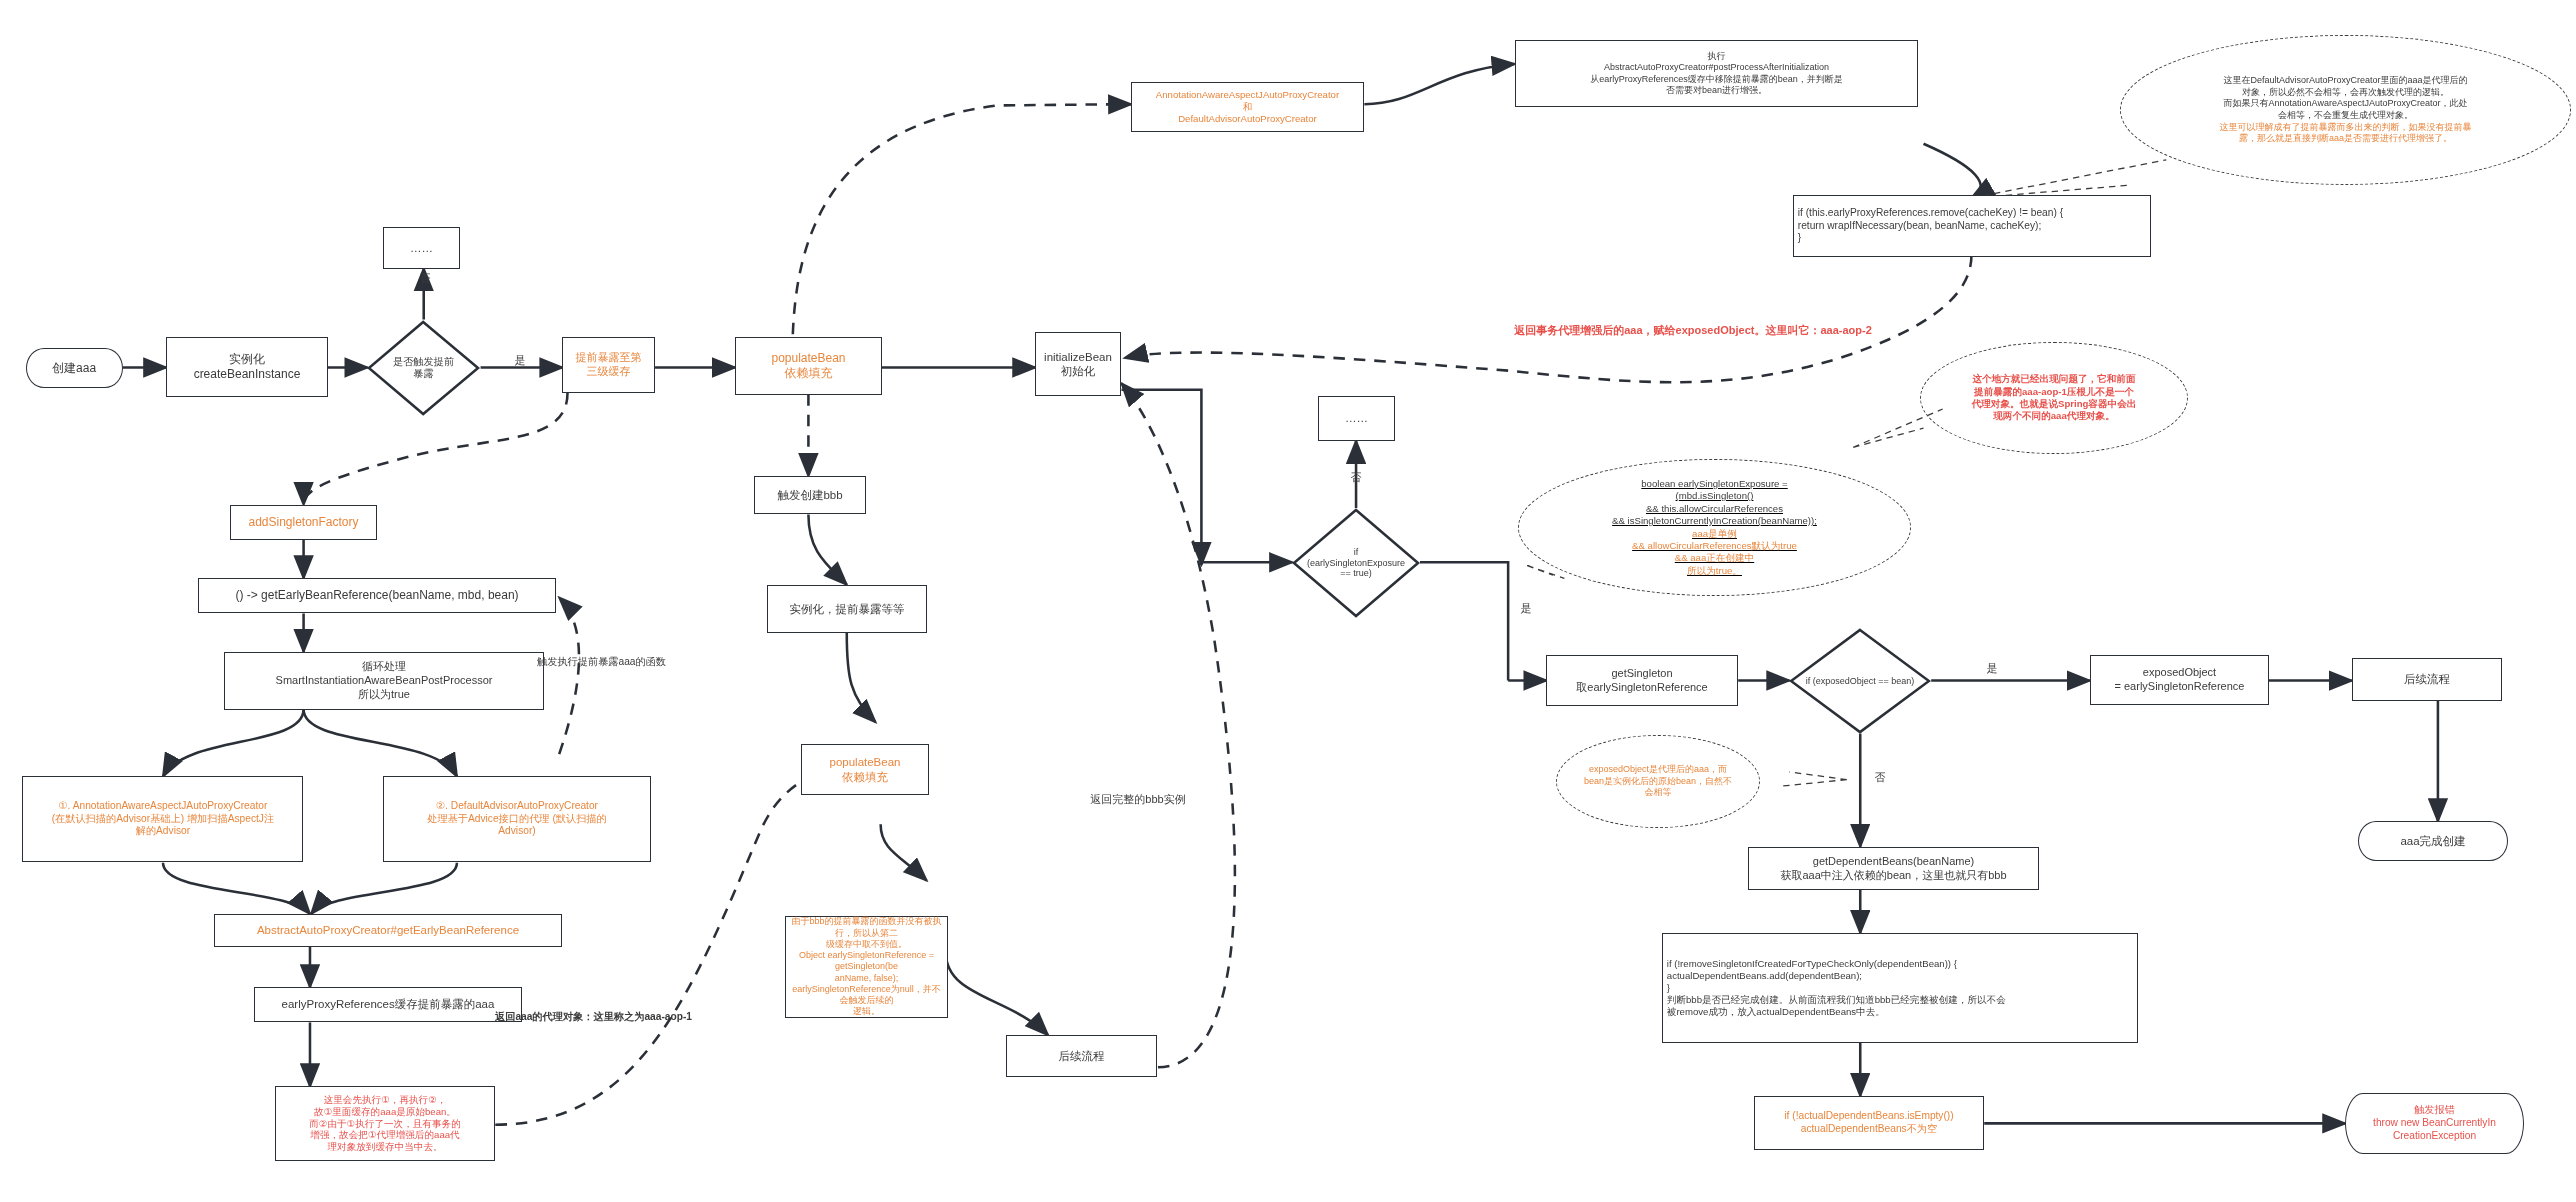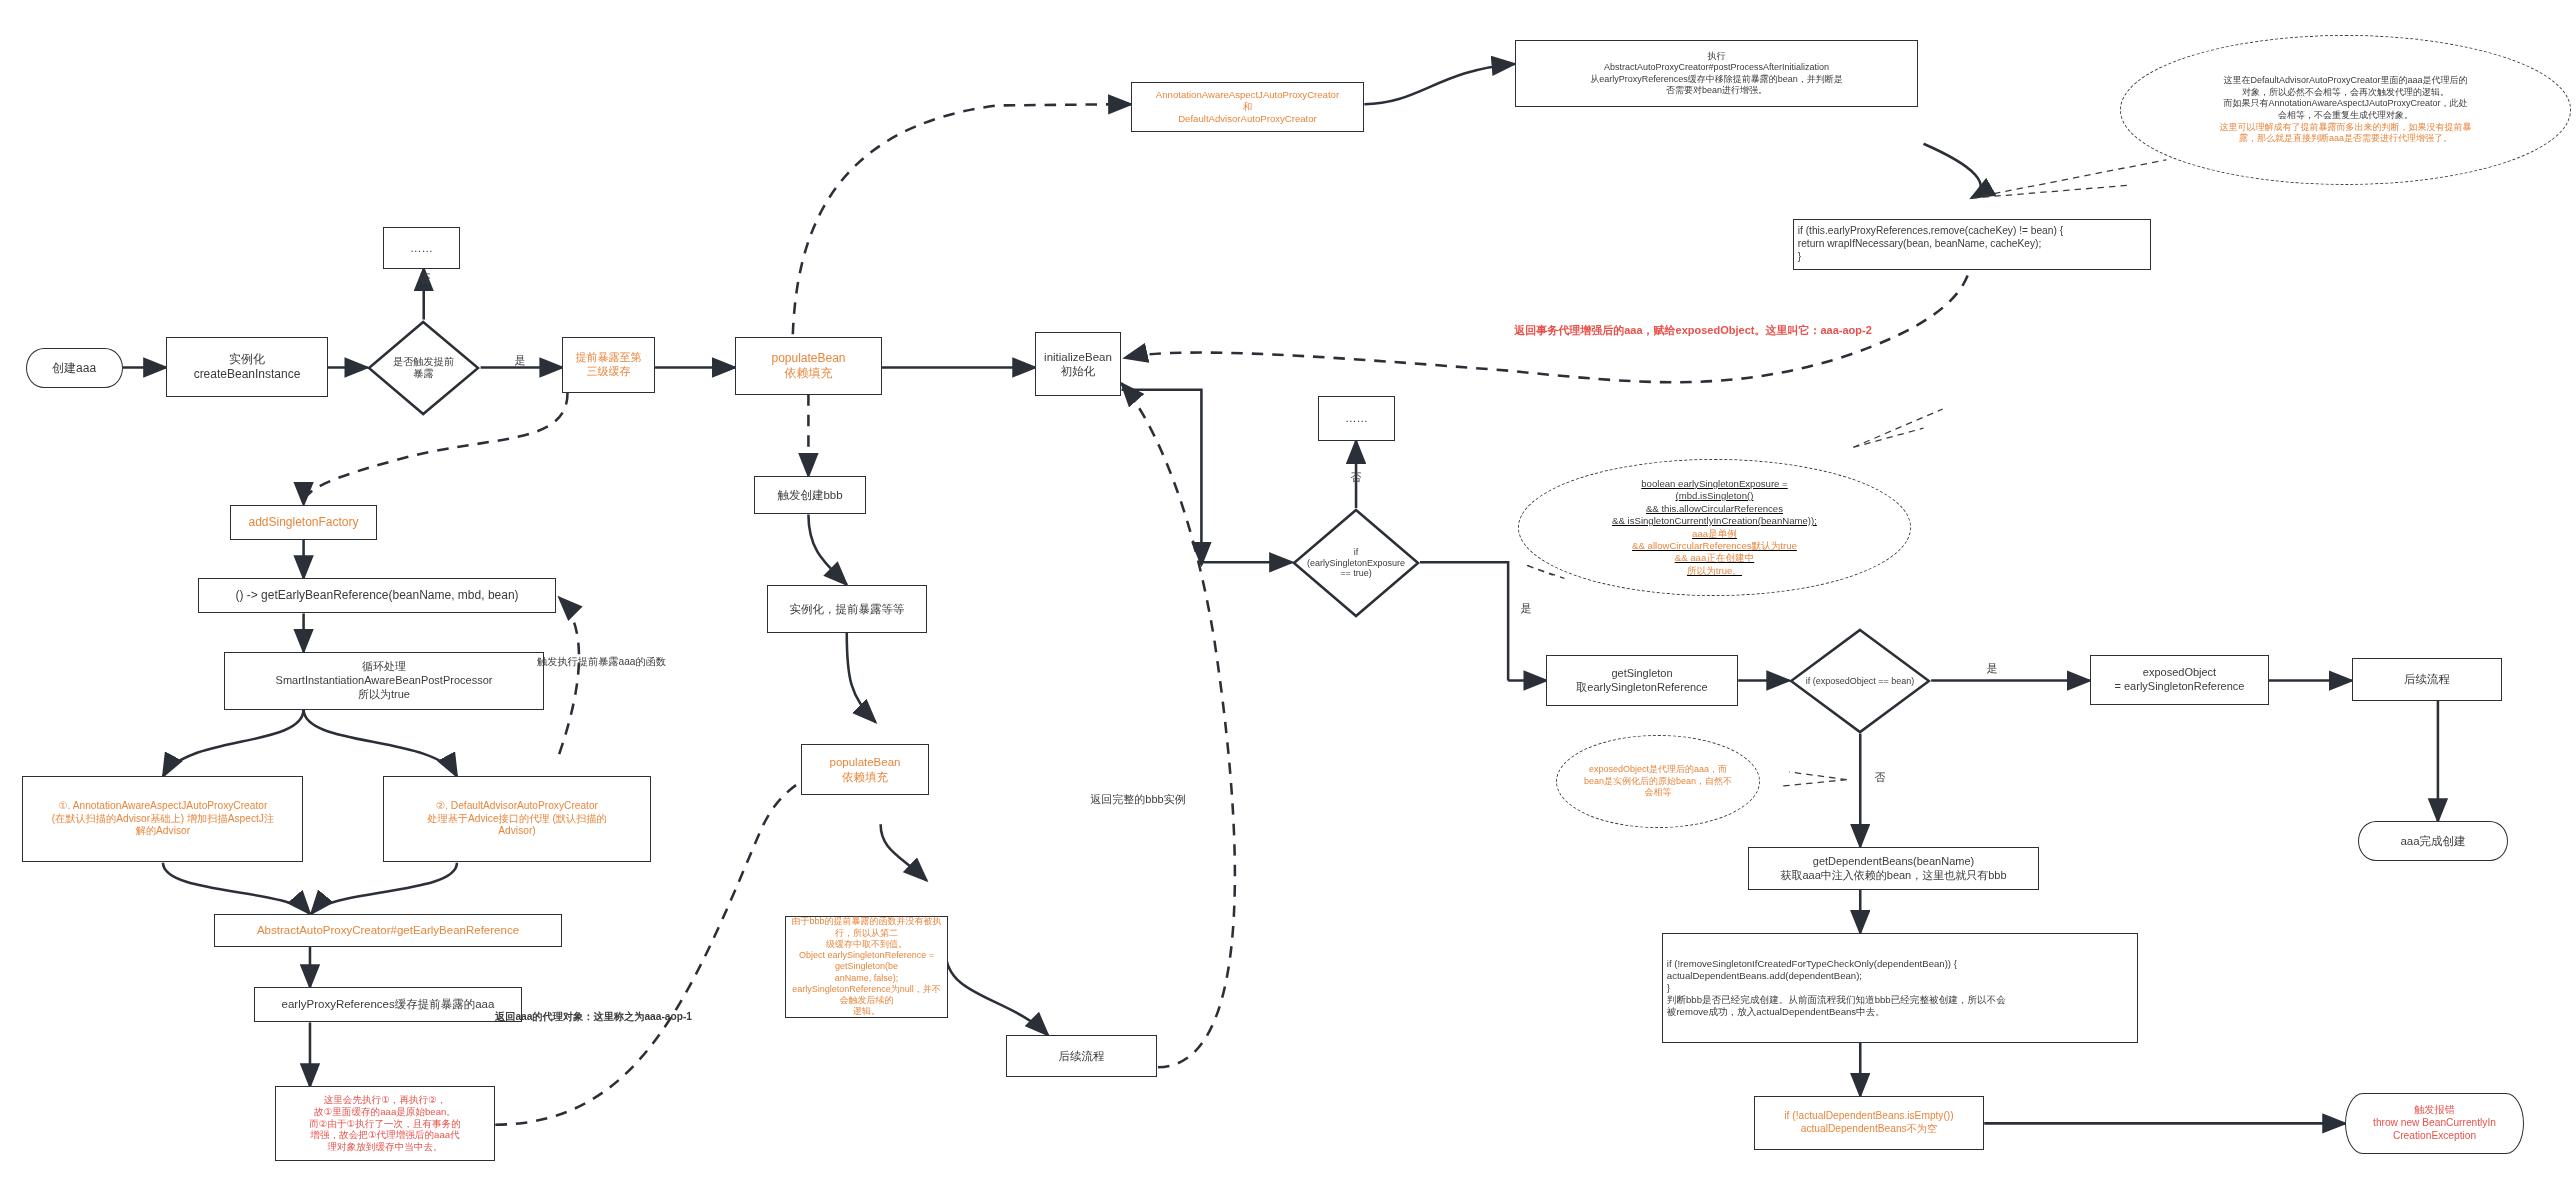--- a/index.html
+++ b/index.html
@@ -235,39 +235,45 @@
 DefaultAdvisorAutoProxyCreator</span>
 </div>
 
 <div class="node" style="left:1515px;top:40px;width:403px;height:67px;font-size:9px;white-space:pre-line;">
   <span class="t dark">执行
 AbstractAutoProxyCreator#postProcessAfterInitialization
 从earlyProxyReferences缓存中移除提前暴露的bean，并判断是
 否需要对bean进行增强。</span>
 </div>
 
-<div class="node" style="left:1793px;top:195px;width:358px;height:51px;font-size:10.2px;white-space:pre-line;text-align:left;justify-content:flex-end;margin-top:24px;">
+<div class="node" style="left:1793px;top:195px;width:358px;height:62px;font-size:10.2px;white-space:pre-line;text-align:left;justify-content:flex-end;">
   <span class="t dark" style="text-align:left;">if (this.earlyProxyReferences.remove(cacheKey) != bean) {
   return wrapIfNecessary(bean, beanName, cacheKey);
 }</span>
 </div>
 
 <div class="ellipse" style="left:2120px;top:35px;width:451px;height:150px;">
   <div>
     <div class="dark" style="font-size:9px;white-space:pre-line;">这里在DefaultAdvisorAutoProxyCreator里面的aaa是代理后的
 对象，所以必然不会相等，会再次触发代理的逻辑。
 而如果只有AnnotationAwareAspectJAutoProxyCreator，此处
 会相等，不会重复生成代理对象。</div>
     <div class="orange" style="font-size:9px;white-space:pre-line;">这里可以理解成有了提前暴露而多出来的判断，如果没有提前暴
 露，那么就是直接判断aaa是否需要进行代理增强了。</div>
   </div>
 </div>
 
 <div class="freetext red bold" style="left:1412px;top:323px;width:562px;font-size:11px;">返回事务代理增强后的aaa，赋给exposedObject。这里叫它：aaa-aop-2</div>
 
+<div class="ellipse" style="left:1920px;top:342px;width:268px;height:112px;">
+  <div class="red bold" style="font-size:9.6px;white-space:pre-line;">这个地方就已经出现问题了，它和前面
+提前暴露的aaa-aop-1压根儿不是一个
+代理对象。也就是说Spring容器中会出
+现两个不同的aaa代理对象。</div>
+</div>
 
 <div class="node" style="left:1318px;top:396px;width:77px;height:45px;font-size:11.5px;border-width:1.3px;">
   <span class="t dark">……</span>
 </div>
 
 <div class="diamond" style="left:1292px;top:508px;width:128px;height:110px;">
   <svg class="dshape" viewBox="0 0 200 172">
     <polygon points="100,3 197,86 100,169 3,86" fill="#fff" stroke="#2b3038" stroke-width="4"></polygon>
   </svg>
   <span class="dlabel" style="font-size:9px;white-space:pre-line;">if

